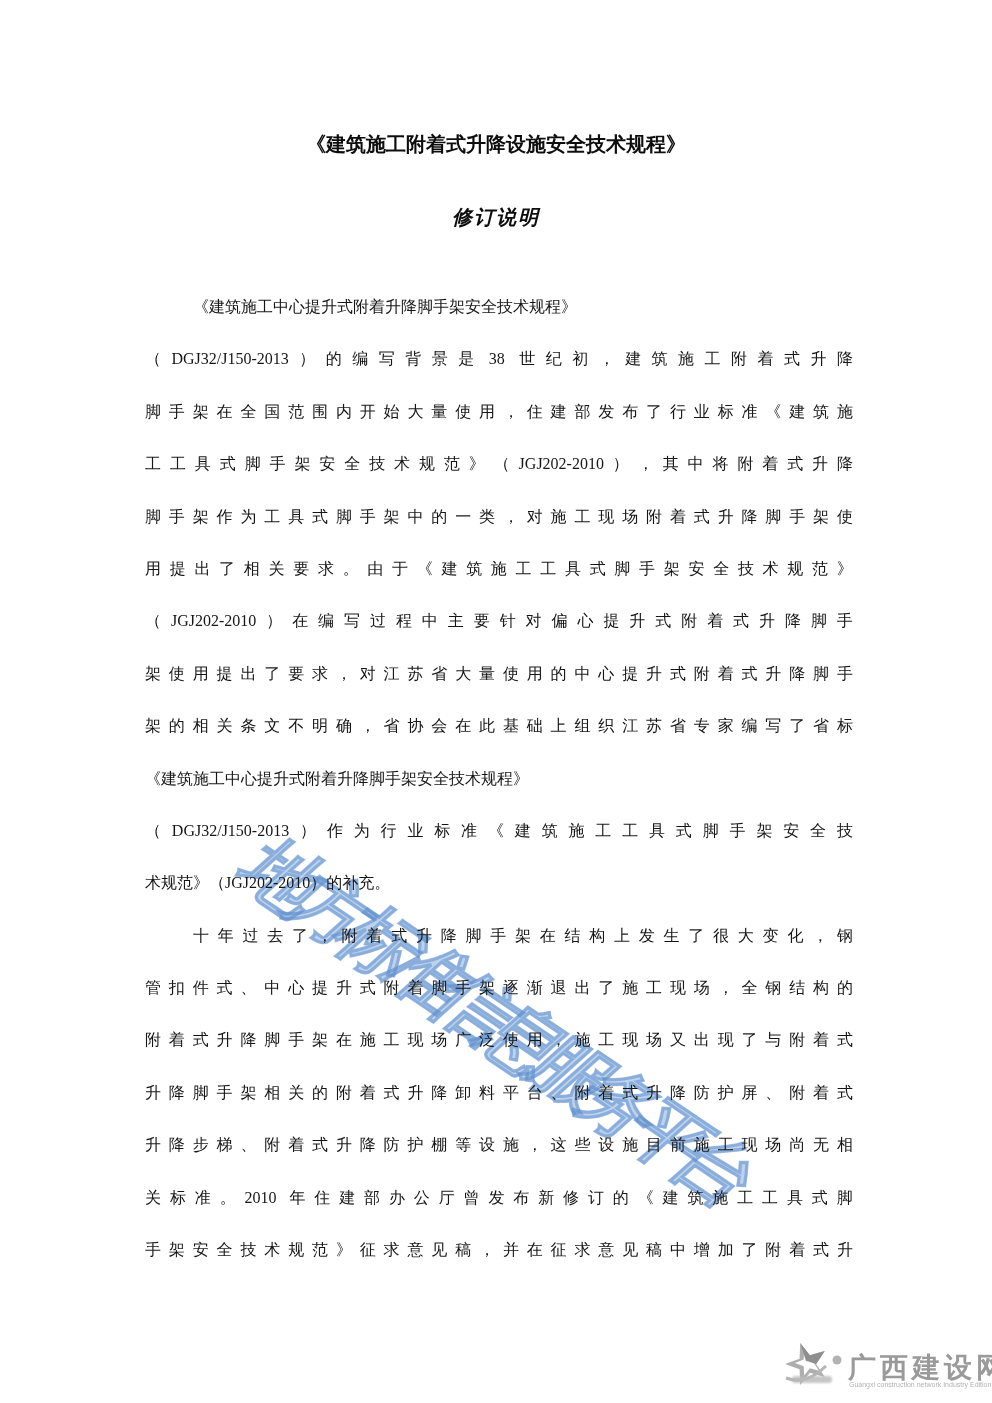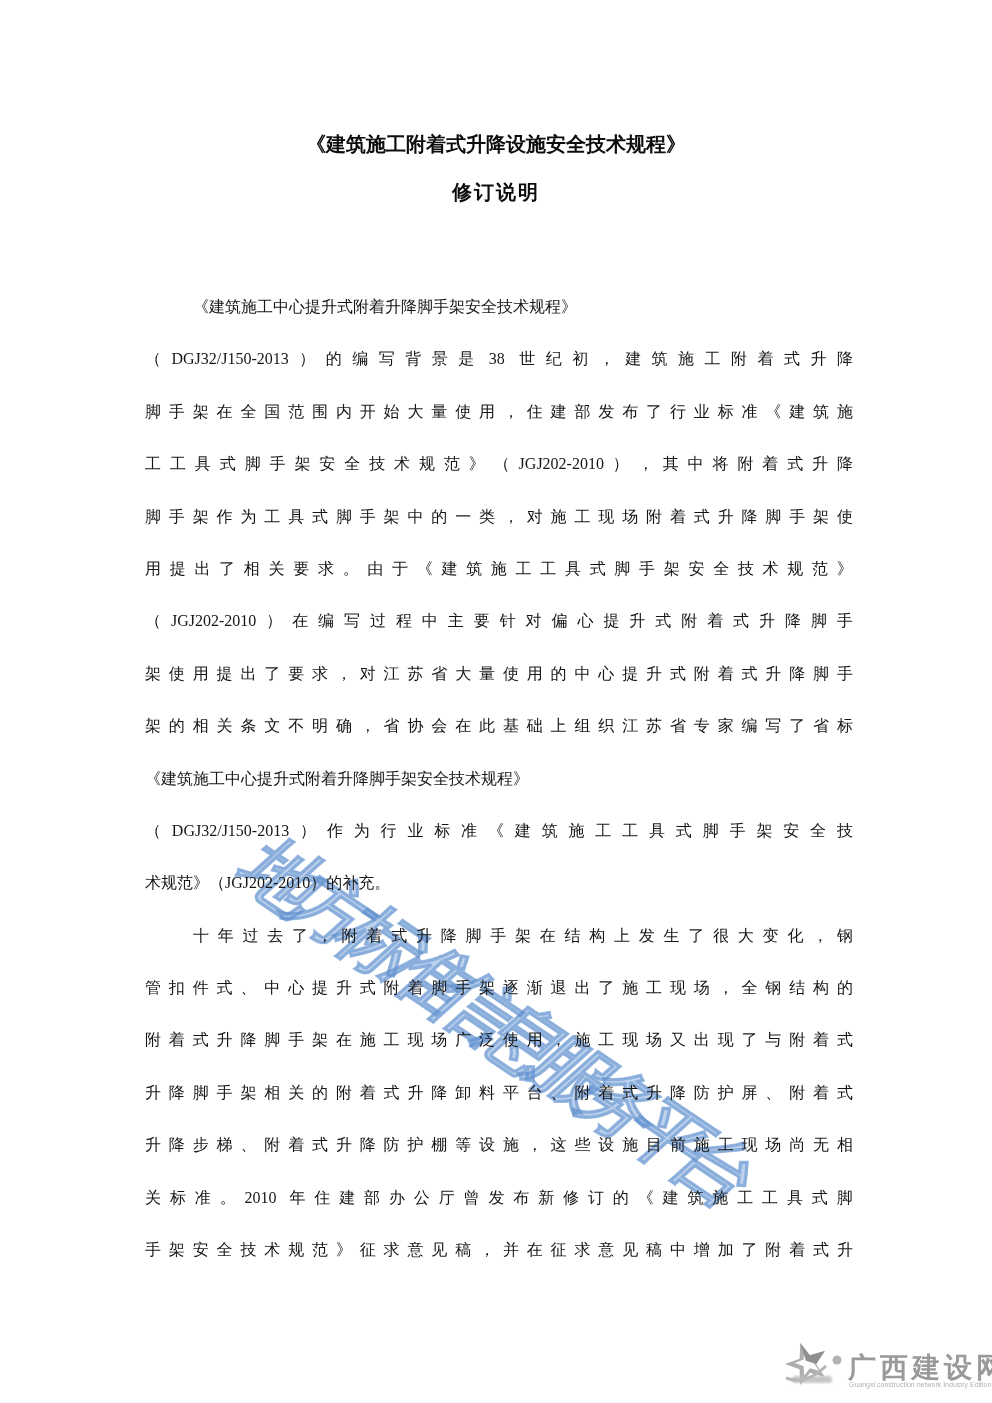--- a/index.html
+++ b/index.html
@@ -13,21 +13,21 @@
   }
   .doc-title{
     position:absolute;left:0;width:992px;
     text-align:center;
     font-weight:bold;
     font-size:20px;
     color:#0d0d0d;
     white-space:nowrap;
   }
   .doc-title.line1{top:131px;}
-  .doc-title.line2{top:179px;letter-spacing:2px;}
+  .doc-title.line2{top:204px;letter-spacing:2px;font-style:italic;}
   .body-text{
     position:absolute;
     left:145px;top:281px;
     width:708px;
     z-index:2;
   }
   .bline{
     height:52.4px;
     line-height:52.4px;
     font-size:16px;

